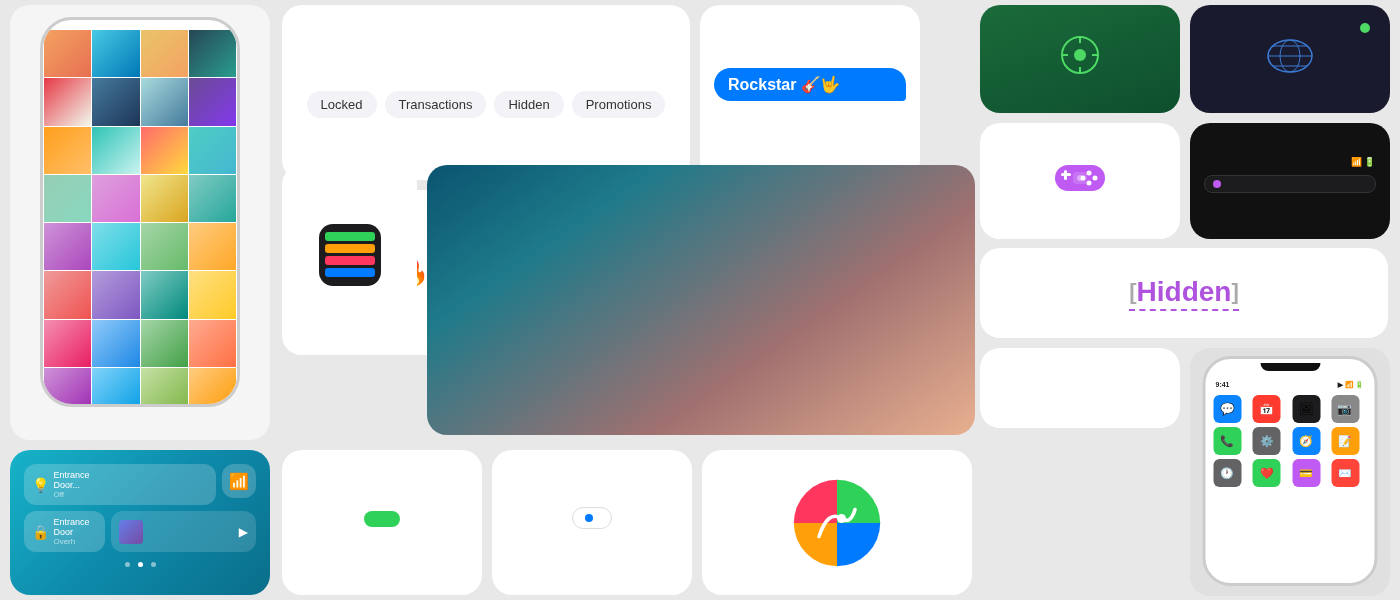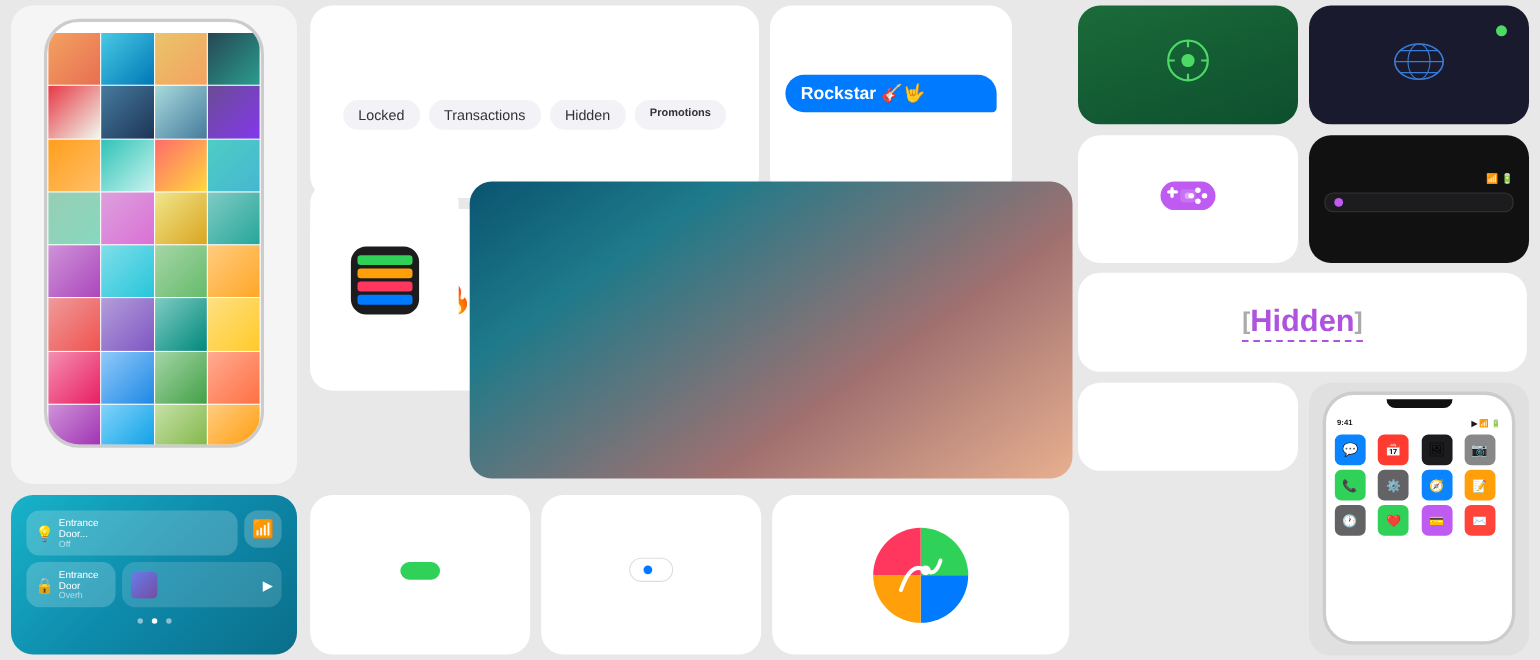--- a/index.html
+++ b/index.html
@@ -499,21 +499,21 @@
     </div>
     <div style="position:absolute;bottom:14px;font-size:15px;font-weight:700;color:#1a1a1a;text-align:center;width:100%"></div>
   </div>
 
   <div class="feature-card fc-mail">
     <div style="font-size:20px;font-weight:700;color:#1a1a1a;margin-bottom:12px;text-align:center"></div>
     <div style="display:flex;gap:8px;flex-wrap:wrap;justify-content:center">
       <div style="background:#f2f2f7;border-radius:20px;padding:6px 14px;font-size:13px;font-weight:500;color:#333">Locked</div>
       <div style="background:#f2f2f7;border-radius:20px;padding:6px 14px;font-size:13px;font-weight:400;color:#333">Transactions</div>
       <div style="background:#f2f2f7;border-radius:20px;padding:6px 14px;font-size:13px;font-weight:500;color:#333">Hidden</div>
-      <div style="background:#f2f2f7;border-radius:20px;padding:6px 14px;font-size:10px;font-weight:700;color:#333">Promotions</div>
+      <div style="background:#f2f2f7;border-radius:20px;padding:6px 14px;font-size:13px;font-weight:400;color:#333">Promotions</div>
     </div>
   </div>
 
   <div class="feature-card fc-emoji">
     <div style="display:flex;align-items:center;gap:12px">
       <div style="display:flex;gap:4px;font-size:26px">
         <span>🔥</span>
         <span>✌️</span>
         <span>🤩</span>
       </div>

